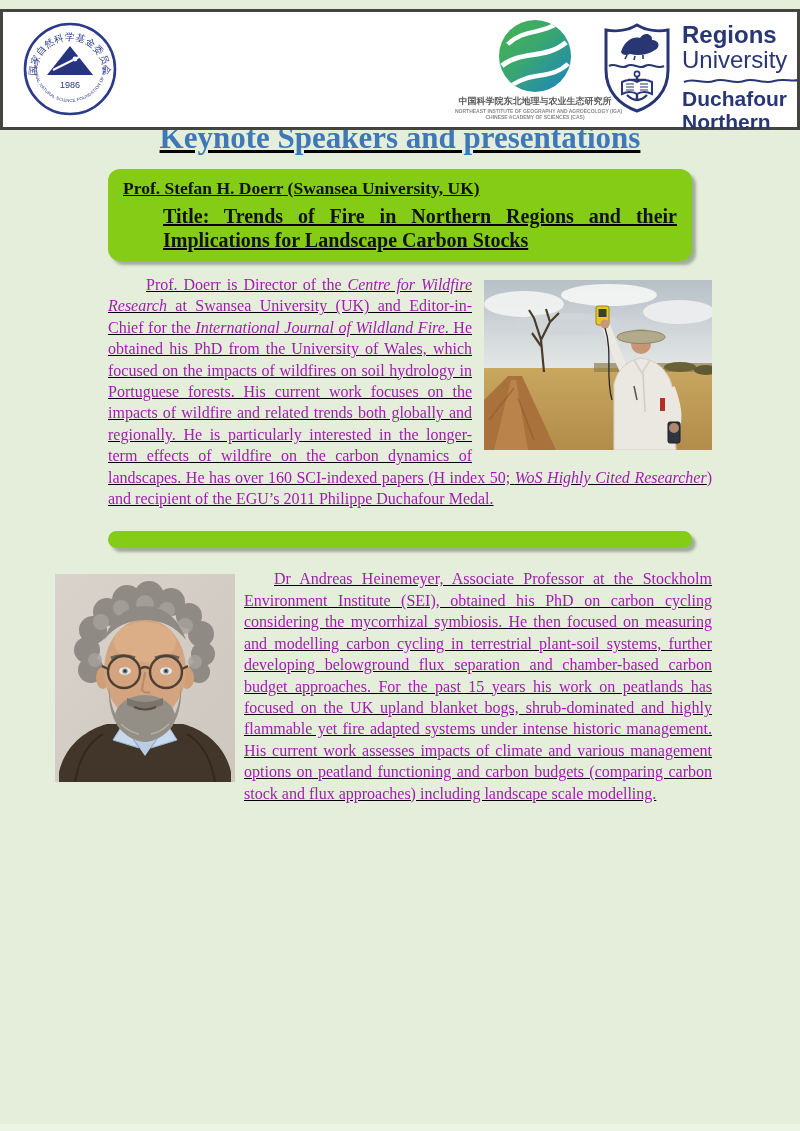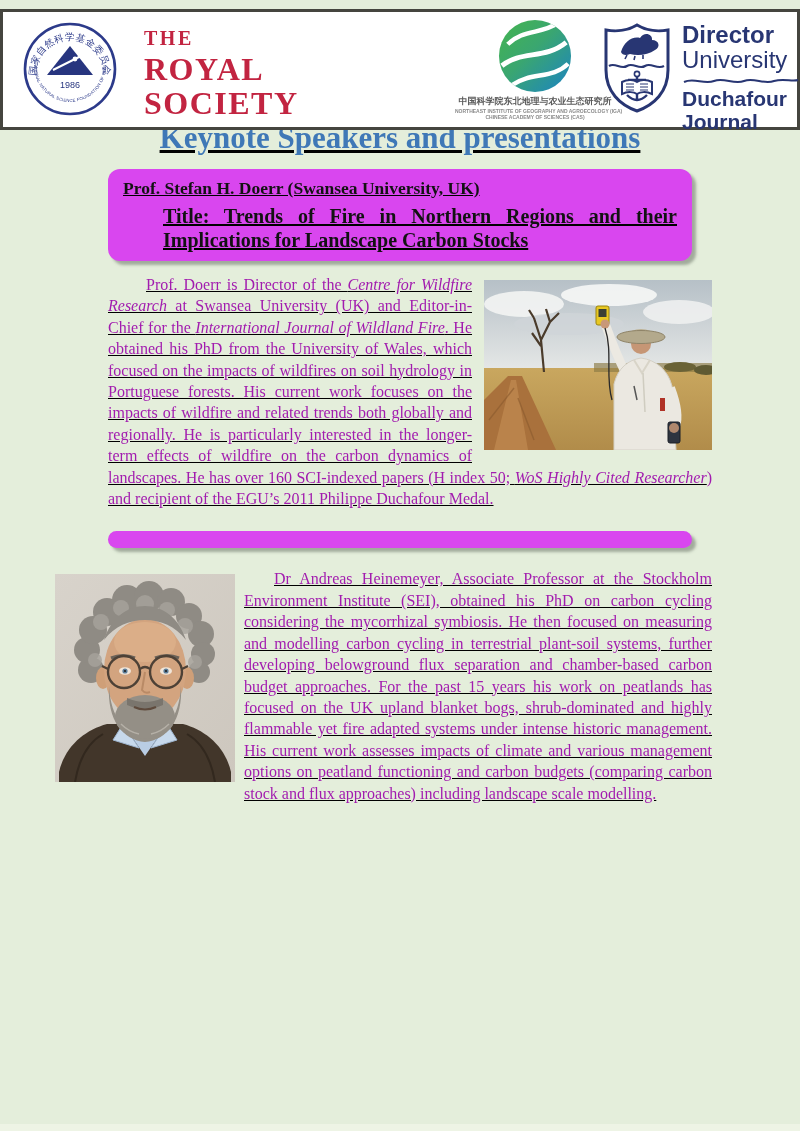--- a/index.html
+++ b/index.html
@@ -32,21 +32,21 @@
   .sw-wave{display:block;margin:3px 0 2px;}
   .sw-cy{font-size:21px;font-weight:bold;line-height:1.12;}
   
   .content{padding-top:120px;text-decoration:underline;}
   h1{
     margin:0 0 13px;text-align:center;
     font-size:31px;font-weight:bold;color:#3f78b7;
   }
   .sbox{
     margin-left:108px;width:584px;box-sizing:border-box;
-    padding:8px 15px 9px;background:#d946ef;border-radius:12px;
+    padding:8px 15px 9px;background:#84cc16;border-radius:12px;
     box-shadow:4px 4px 3px rgba(107,116,104,0.55);
     color:#121212;
   }
   .sname{font-size:17.5px;font-weight:bold;line-height:22px;}
   .stitle{font-size:20px;font-weight:bold;line-height:23.5px;margin-top:6px;text-align:justify;margin-left:40px;}
   .bio{
     margin:13px 88px 0 108px;
     font-size:16px;line-height:21.4px;color:#a21caf;text-align:justify;
   }
   .bio::after{content:"";display:block;clear:both;}
@@ -76,25 +76,20 @@
         </defs>
         <text class="nsfc-cn"><textPath href="#nsfcTop" startOffset="50%" text-anchor="middle">国家自然科学基金委员会</textPath></text>
         <polygon points="47,24 70,53 24,53" fill="#27357f"></polygon>
         <path d="M30,48 Q44,41 58,34" stroke="#ffffff" stroke-width="2" fill="none"></path>
         <circle cx="52" cy="37" r="2.4" fill="#ffffff"></circle>
         <text x="47" y="66" class="nsfc-year">1986</text>
         <text class="nsfc-en"><textPath href="#nsfcBot" startOffset="50%" text-anchor="middle">NATIONAL NATURAL SCIENCE FOUNDATION OF CHINA</textPath></text>
       </svg>
     </div>
 
-    <div class="rs">
-      <div class="rs-the">THE</div>
-      <div class="rs-big">ROYAL</div>
-      <div class="rs-big">SOCIETY</div>
-    </div>
 
     <div class="iga">
       <svg viewBox="0 0 76 76" width="74" height="74">
         <defs>
           <linearGradient id="globeGrad" x1="0" y1="0" x2="1" y2="1">
             <stop offset="0" stop-color="#45b54e"></stop>
             <stop offset="0.45" stop-color="#3aa671"></stop>
             <stop offset="1" stop-color="#1b83c4"></stop>
           </linearGradient>
           <clipPath id="globeClip">
@@ -118,27 +113,27 @@
         <path d="M36,3 C28,8 16,10 5,8 L5,48 C5,70 19,83 36,89 C53,83 67,70 67,48 L67,8 C56,10 44,8 36,3 Z" fill="#ffffff" stroke="#283673" stroke-width="3"></path>
         <path d="M20,30 C23,20 31,14 39,16 C43,9 52,12 51,18 C58,18 60,25 54,28 C47,33 37,34 29,32 C25,34 21,33 20,30 Z" fill="#283673"></path>
         <path d="M26,33 L24,37 M34,34 L33,38 M42,33 L42,37" stroke="#283673" stroke-width="1.6"></path>
         <path d="M8,44 C14,40 20,48 26,44 C32,40 38,48 44,44 C50,40 56,48 63,44" stroke="#283673" stroke-width="2.2" fill="none"></path>
         <circle cx="36" cy="52" r="2.6" fill="none" stroke="#283673" stroke-width="1.6"></circle>
         <path d="M36,54 L36,78 M27,58 L45,58 M26,73 Q36,83 46,73" stroke="#283673" stroke-width="2.4" fill="none"></path>
         <path d="M21,60 C27,57 33,58 36,60 C39,58 45,57 51,60 L51,72 C45,69 39,70 36,72 C33,70 27,69 21,72 Z" fill="#ffffff" stroke="#283673" stroke-width="2"></path>
         <path d="M25,62 L33,62 M25,65 L33,65 M25,68 L33,68 M39,62 L47,62 M39,65 L47,65 M39,68 L47,68" stroke="#283673" stroke-width="1"></path>
       </svg>
       <div class="sw-text">
-        <div class="sw-en b">Director</div>
+        <div class="sw-en b">Regions</div>
         <div class="sw-en">University</div>
         <svg class="sw-wave" width="118" height="9" viewBox="0 0 118 9">
           <path d="M2,6 C12,1 22,9 32,5 C42,1 52,9 62,5 C72,1 82,9 92,5 C102,2 110,6 116,4" stroke="#283673" stroke-width="2" fill="none"></path>
         </svg>
         <div class="sw-cy">Duchafour</div>
-        <div class="sw-cy">Journal</div>
+        <div class="sw-cy">Northern</div>
       </div>
     </div>
   </header>
 
   <main class="content">
     <h1>Keynote Speakers and presentations</h1>
 
     <section>
       <div class="sbox">
         <div class="sname">Prof. Stefan H. Doerr (Swansea University, UK)</div>

